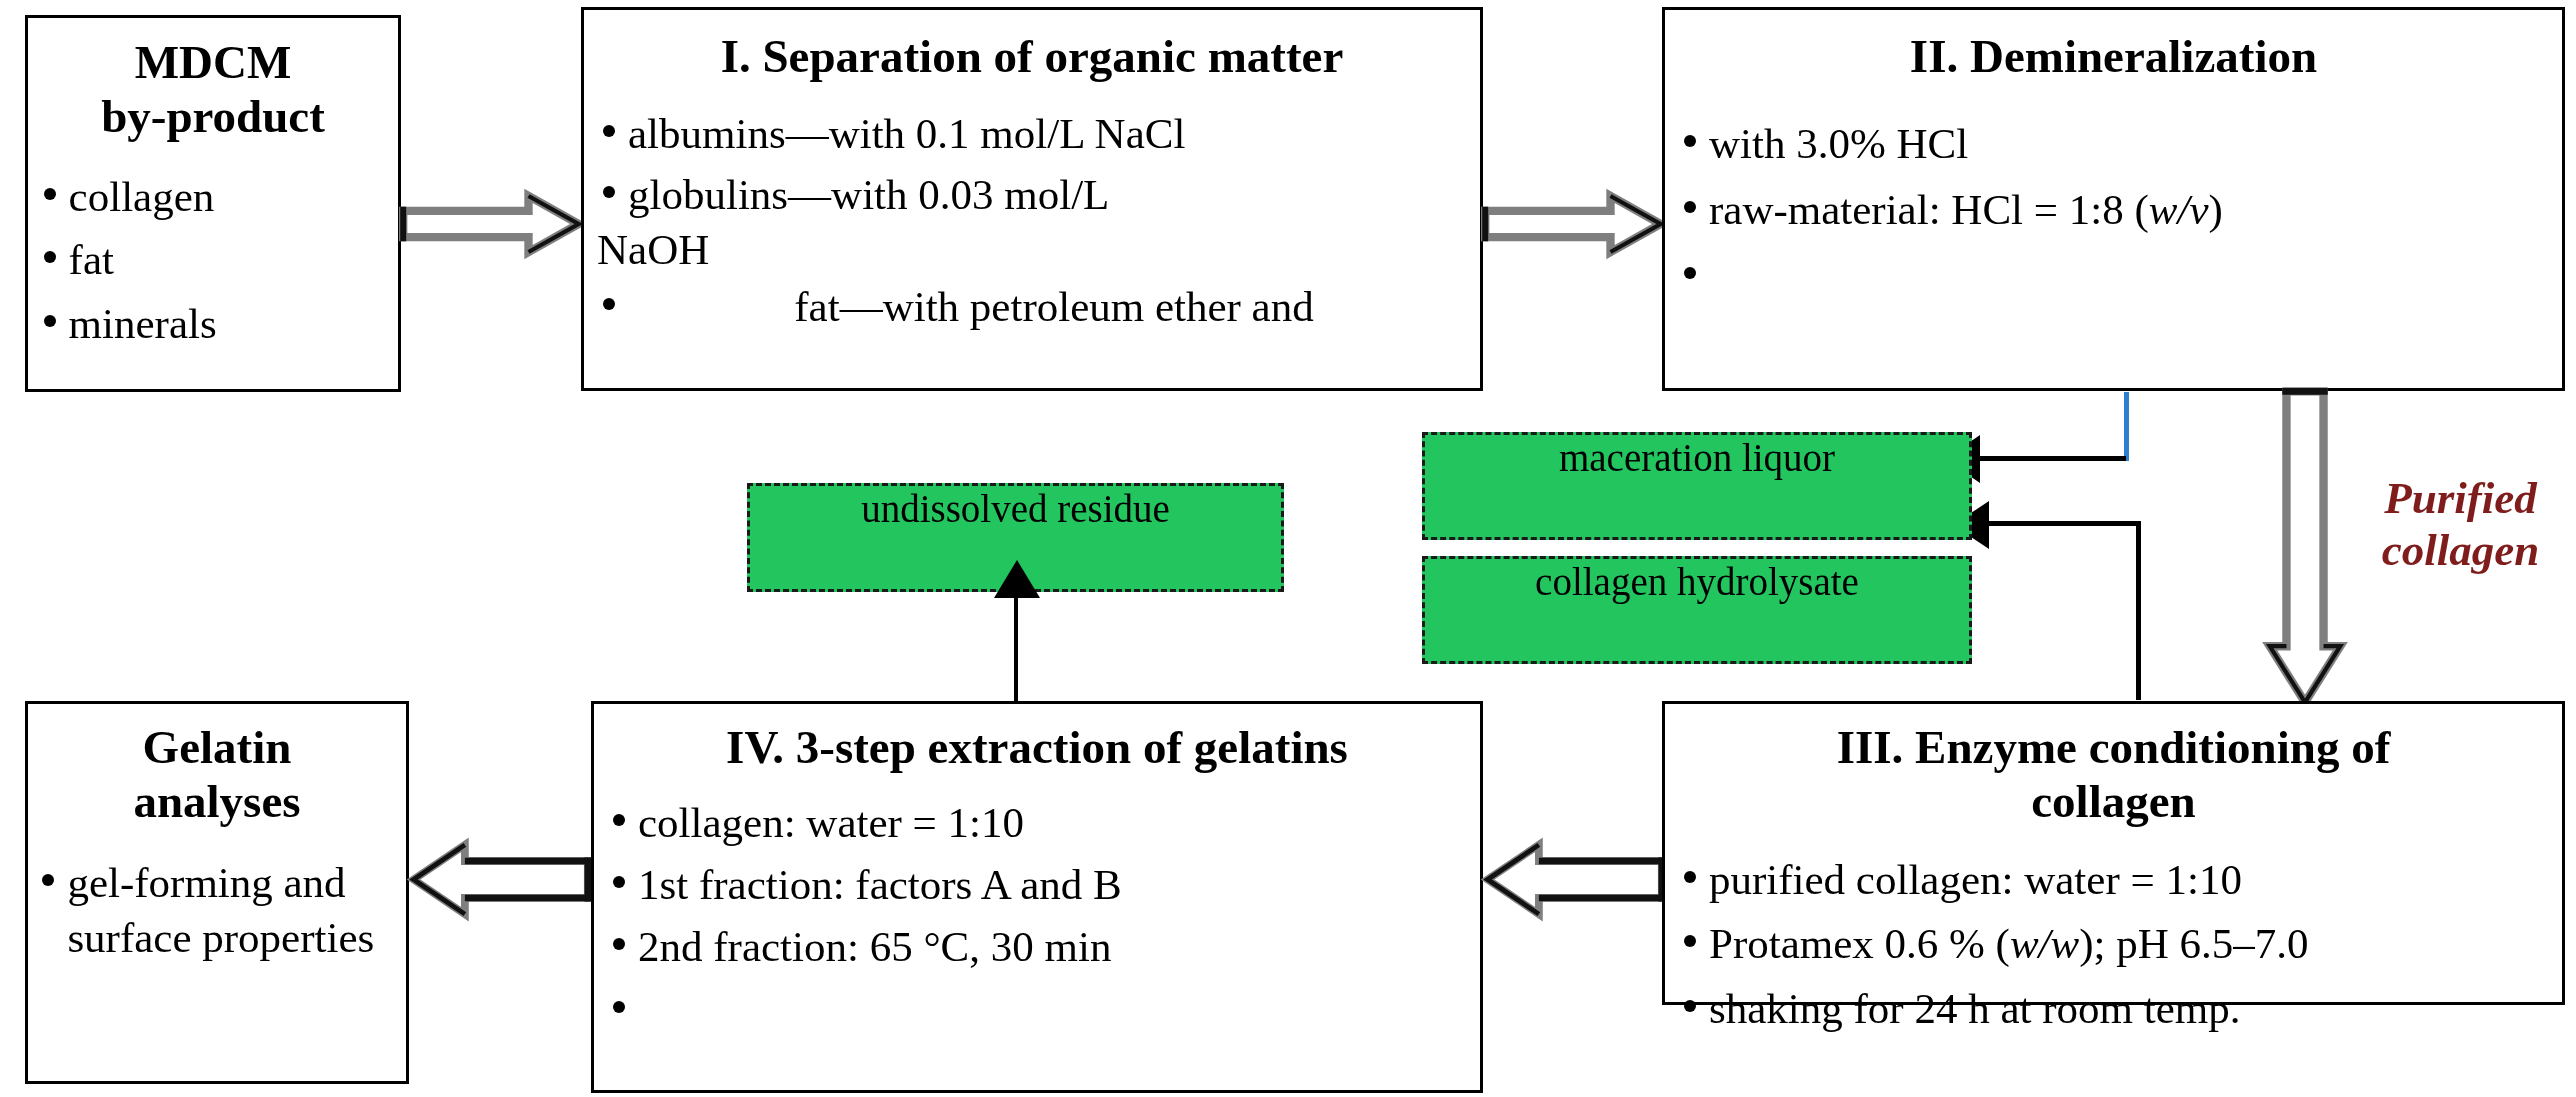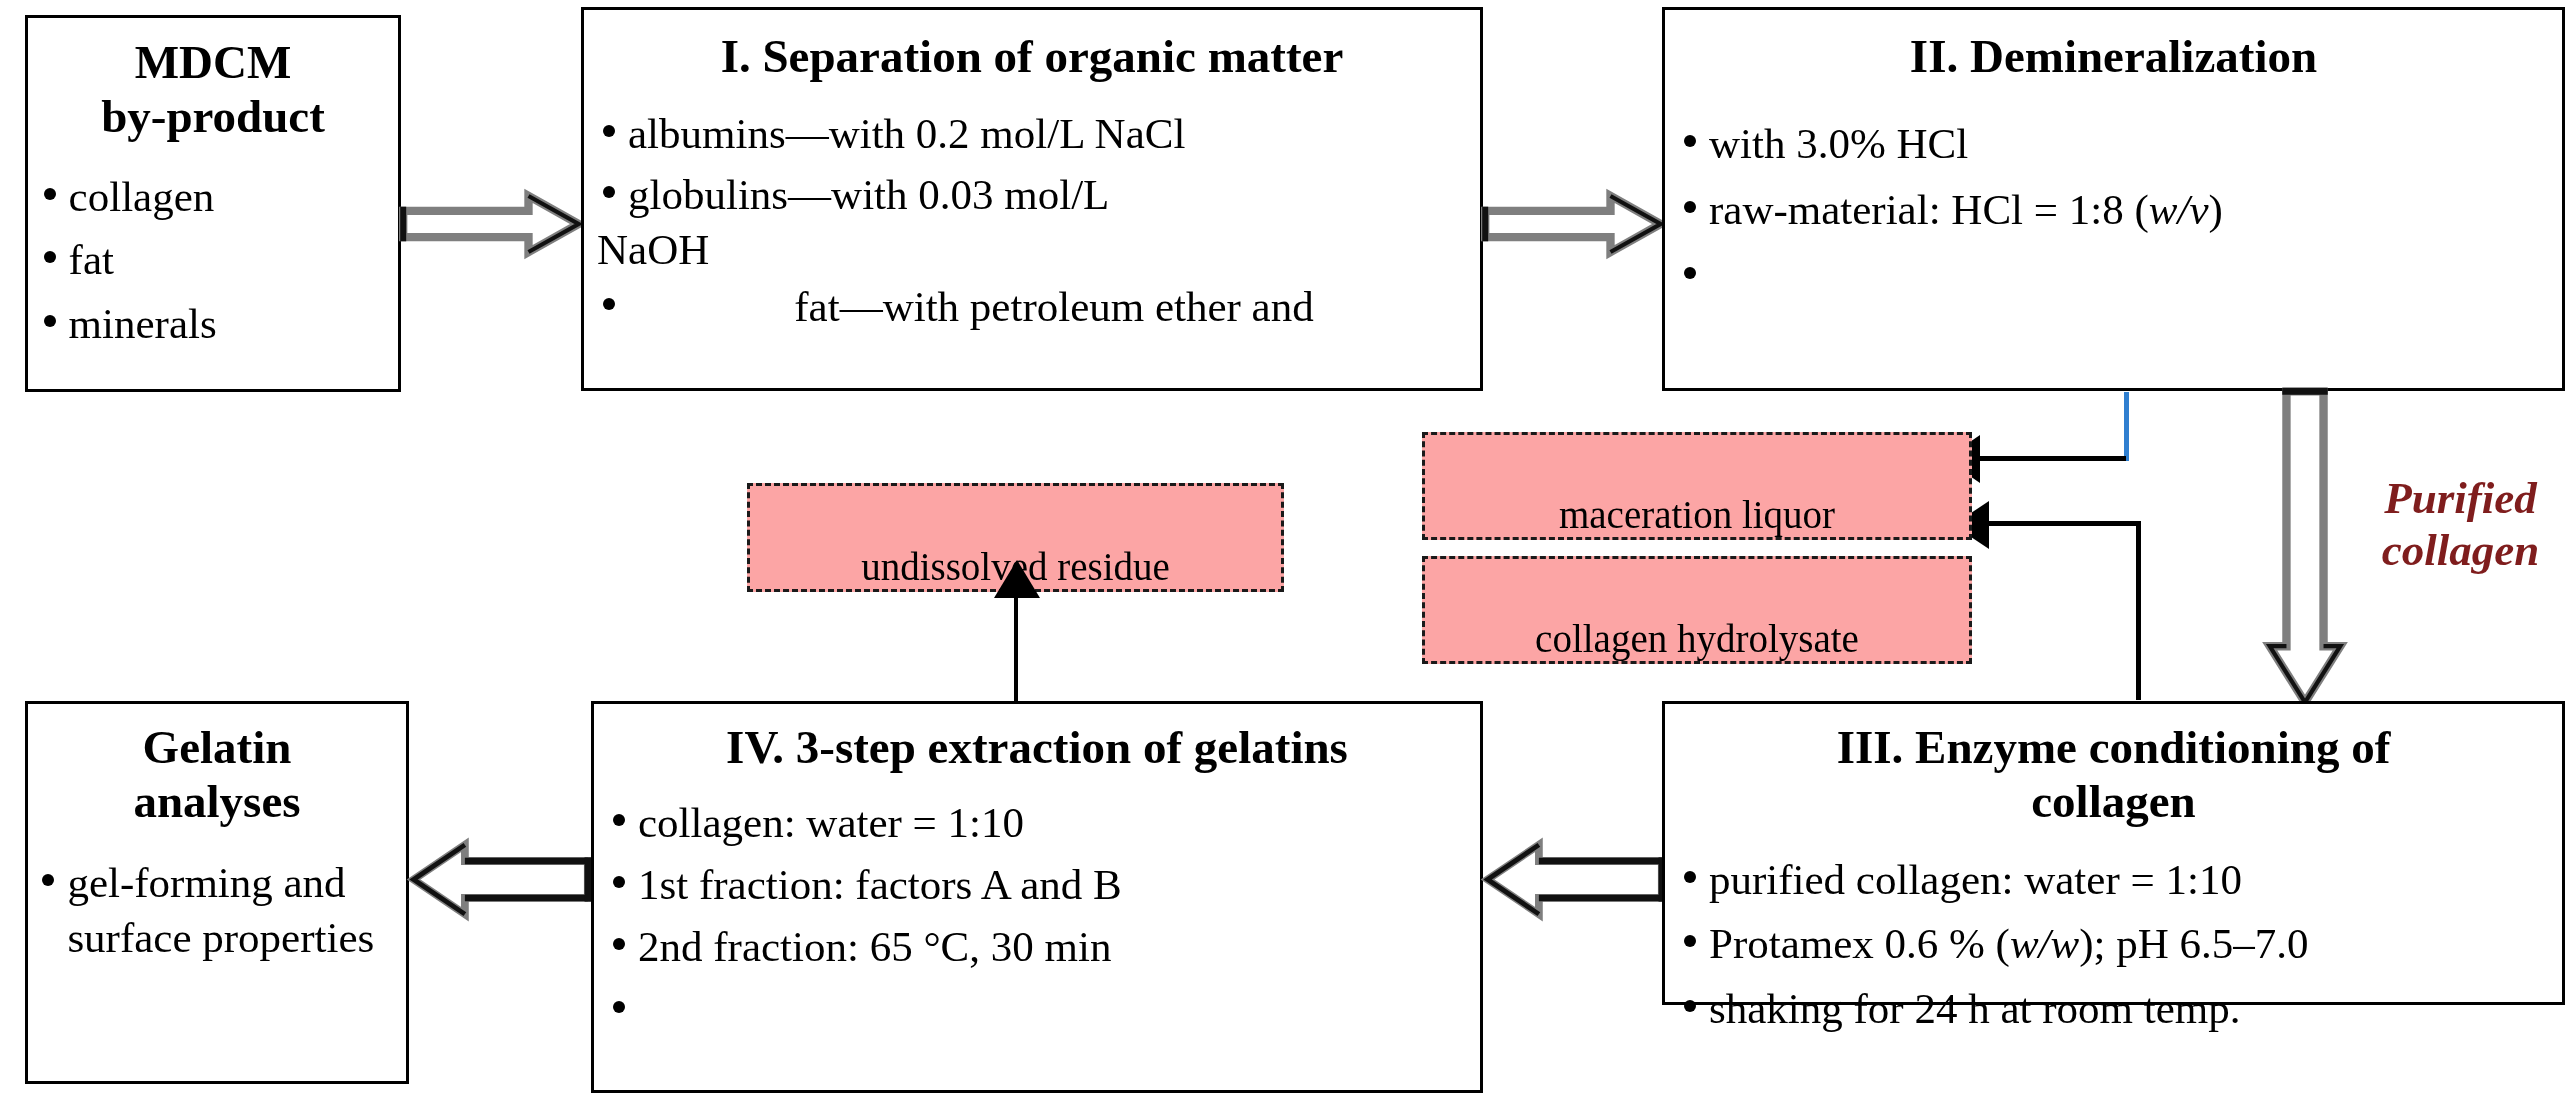--- a/index.html
+++ b/index.html
@@ -1,21 +1,21 @@
 <!DOCTYPE html>
 <html style="font-size:9.6px"><head>
 <meta charset="utf-8">
 <style>
   html,body{margin:0;padding:0;background:#ffffff;}
   body{font-family:"Liberation Serif","DejaVu Serif",serif;}
   #stage{position:relative;width:2576px;height:1097px;background:#fff;overflow:hidden;}
 
   .box{position:absolute;border:3.6px solid #000;background:#fff;box-sizing:border-box;}
-  .dashbox{position:absolute;border:3.6px dashed #1a1a1a;background:#fca5a5;box-sizing:border-box;
-           display:flex;align-items:flex-end;justify-content:center;}
+  .dashbox{position:absolute;border:3.6px dashed #1a1a1a;background:#22c55e;box-sizing:border-box;
+           display:flex;align-items:flex-start;justify-content:center;}
 
   .btitle{font-weight:bold;text-align:center;line-height:1.15;}
   .blist{list-style:none;margin:0;padding:0;}
   .blist li{position:relative;padding-left:31px;line-height:1.28;}
   .blist li .bullet{position:absolute;left:6px;top:0.44em;width:12px;height:12px;
                     background:#000;border-radius:50%;}
   .plain{line-height:1.28;}
   .dashlabel{font-size:39px;color:#000;white-space:nowrap;}
 
   
@@ -51,21 +51,21 @@
     <svg width="179" height="66" viewBox="0 0 300 110">
       <path d="M2,33 L212,33 L212,8 L296,55 L212,102 L212,77 L2,77 Z" fill="#ffffff" stroke="#7f7f7f" stroke-width="14"></path>
       <path d="M212,8 L296,55 L212,102" fill="none" stroke="#111" stroke-width="7"></path>
       <path d="M2,26 L2,84" fill="none" stroke="#111" stroke-width="10"></path>
     </svg>
   </div>
 
   <div class="box" style="left:581px;top:7.2px;width:902px;height:384px;">
     <div class="btitle" style="font-size:47px;margin-top:19px;">I. Separation of organic matter</div>
     <ul class="blist" style="font-size:43px;margin-top:23px;padding-left:13px;">
-      <li><span class="bullet"></span><span>albumins—with 0.2 mol/L NaCl</span></li>
+      <li><span class="bullet"></span><span>albumins—with 0.1 mol/L NaCl</span></li>
       <li style="margin-top:6px;"><span class="bullet"></span><span>globulins—with 0.03 mol/L</span></li>
     </ul>
     <div class="plain" style="font-size:43px;padding-left:13px;">NaOH</div>
     <ul class="blist" style="font-size:43px;margin-top:2px;padding-left:13px;text-align:center;">
       <li><span class="bullet"></span><span>fat—with petroleum ether and</span></li>
     </ul>
   </div>
 
   <div class="blockarrow" style="left:1484px;top:191px;width:179px;height:66px;">
     <svg width="179" height="66" viewBox="0 0 300 110">

